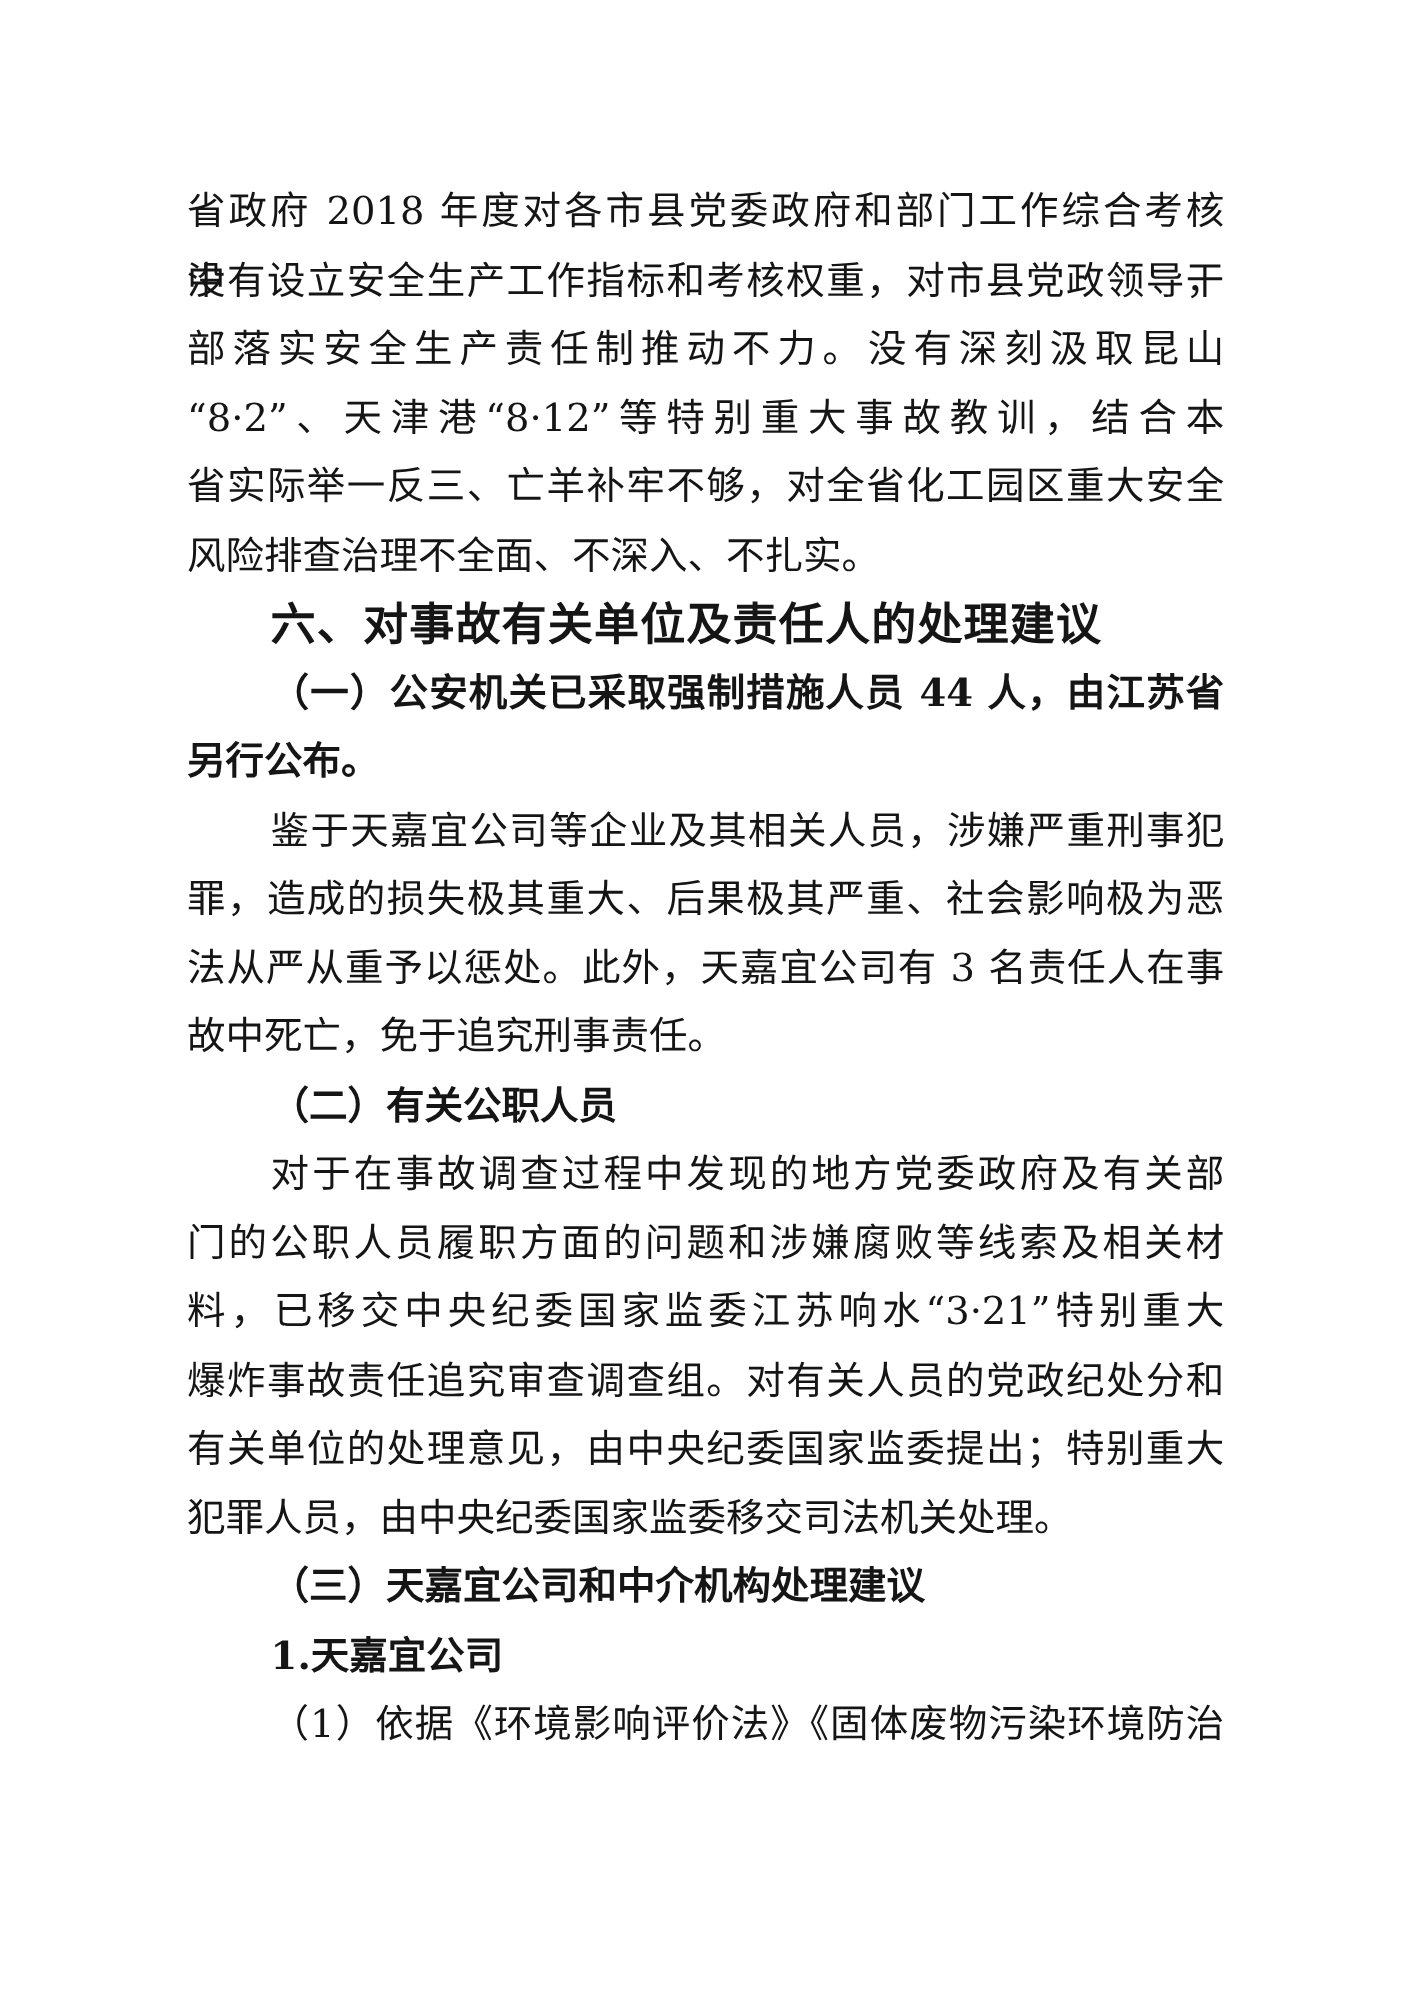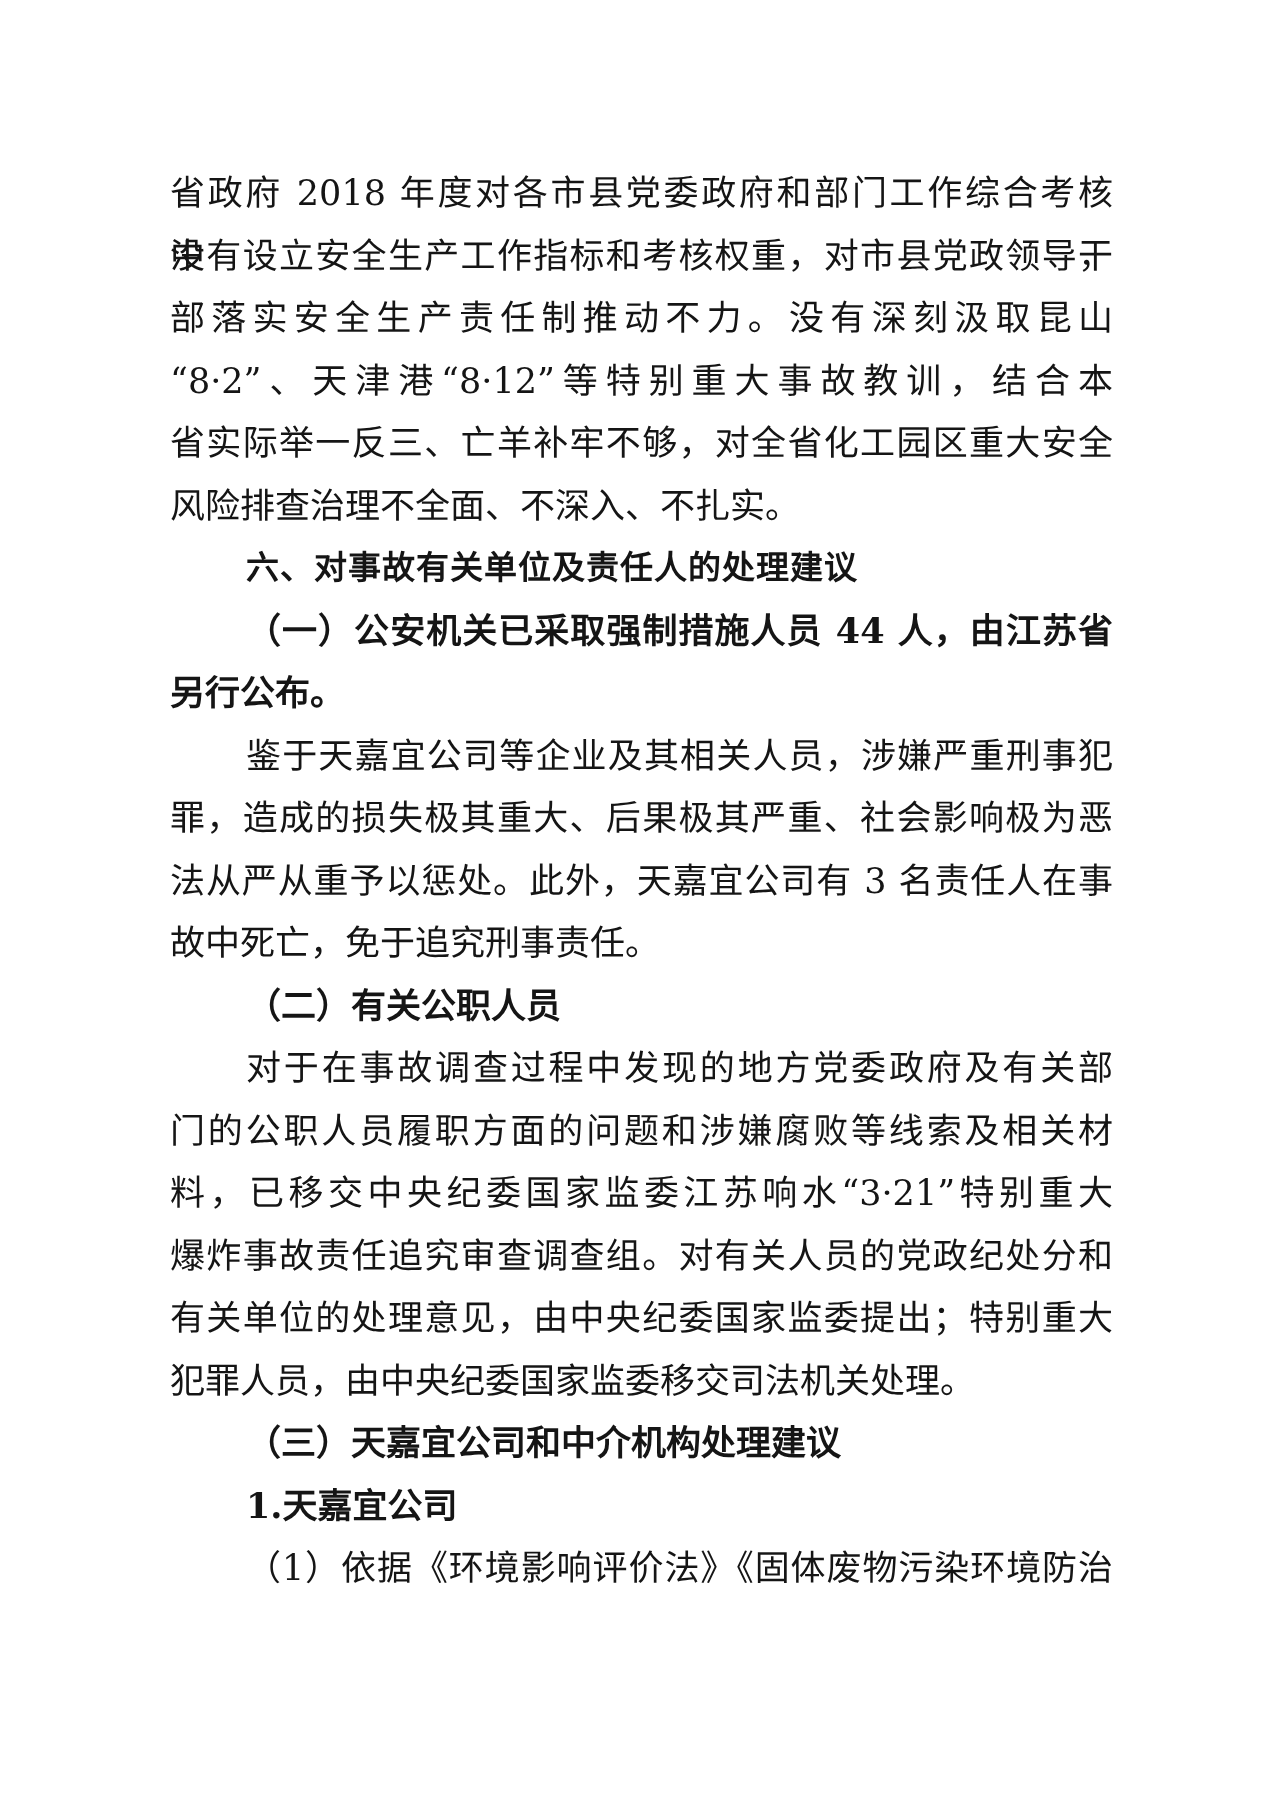--- a/index.html
+++ b/index.html
@@ -35,21 +35,21 @@
   }
   .line.justify {
     text-align: justify;
     text-align-last: justify;
   }
   .line.body-bold {
     font-weight: 700;
   }
   .line.heading {
     font-weight: 700;
-    font-size: 33px;
+    font-size: 41px;
     font-family: "DejaVu Sans", "Liberation Sans", sans-serif;
     letter-spacing: 1px;
   }
   .page-number {
     position: absolute;
     left: 0;
     top: 1672px;
     width: 100%;
     text-align: center;
     font-size: 24px;

